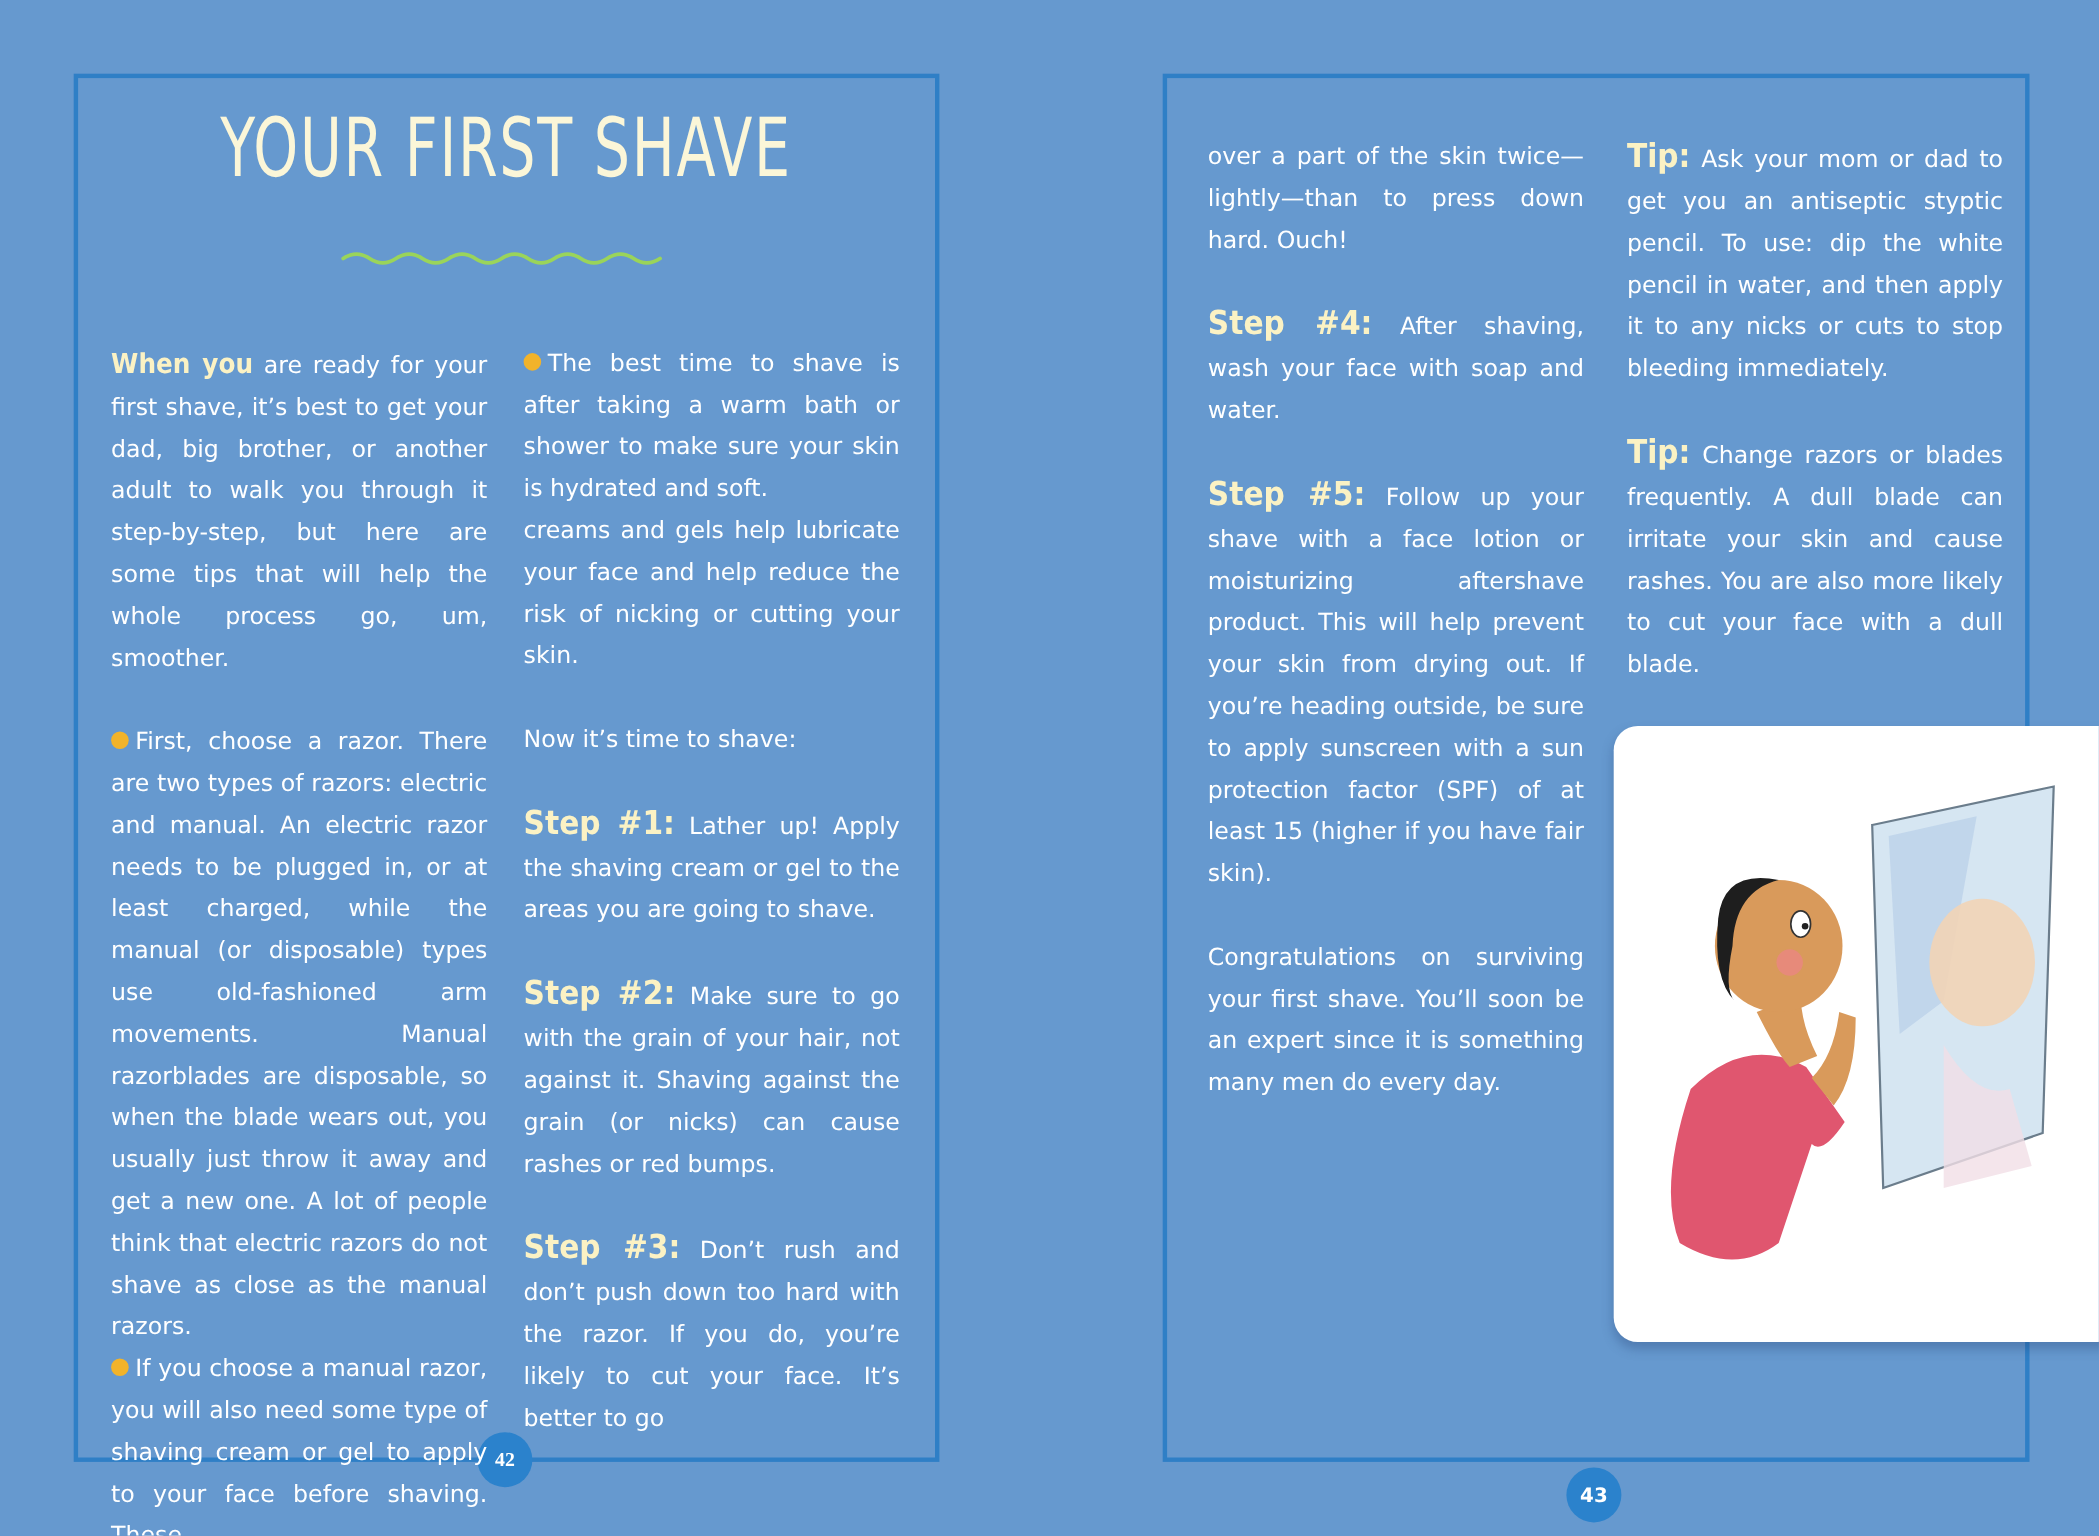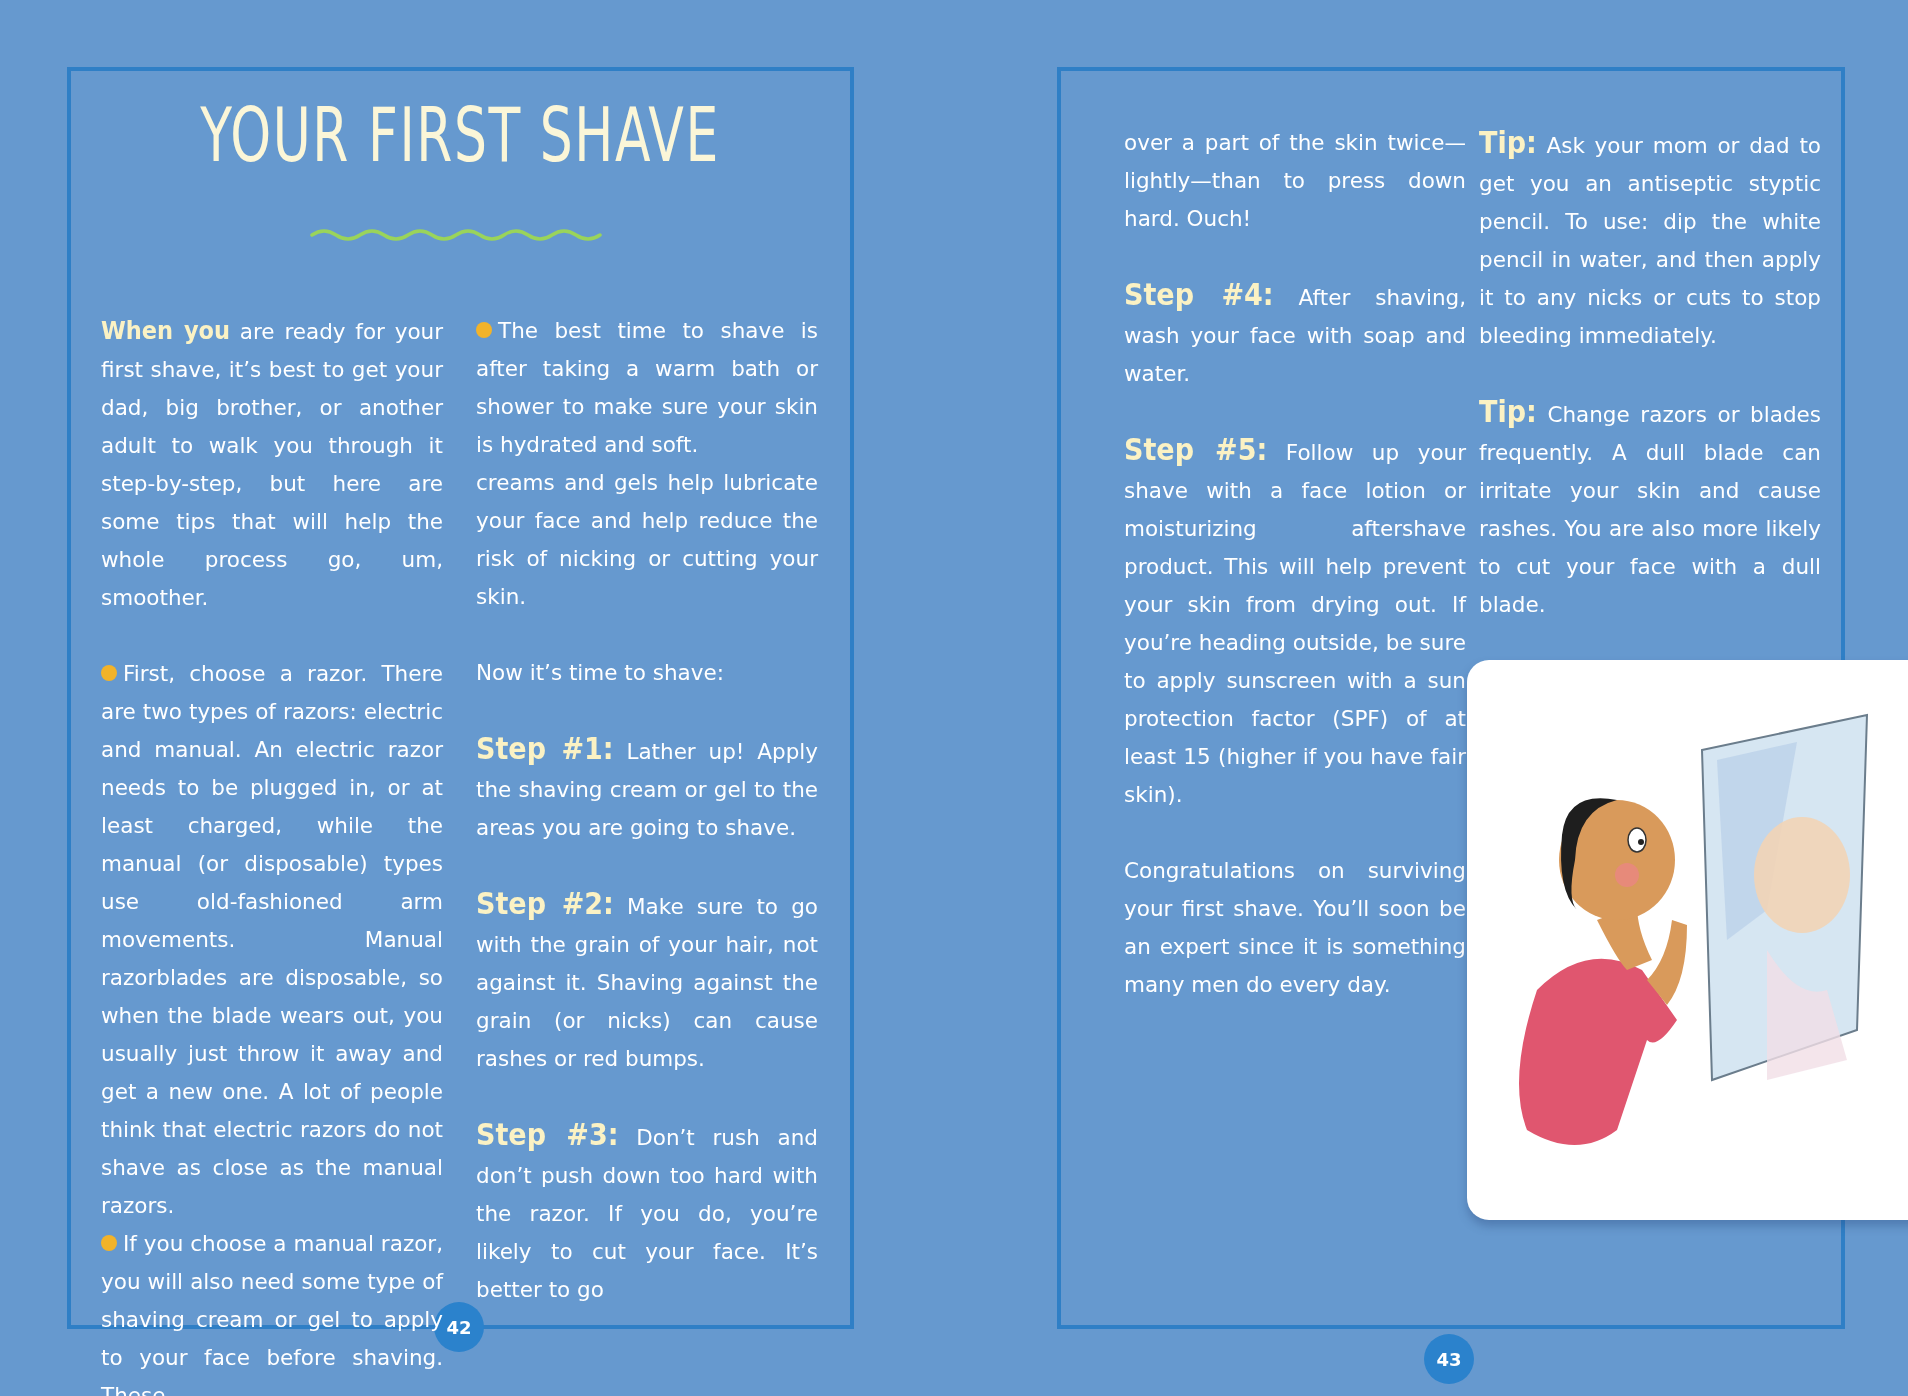--- a/index.html
+++ b/index.html
@@ -20,21 +20,21 @@
 
     .page-badge {
       position: absolute;
       width: 50px; height: 50px; border-radius: 50%;
       background: #2b82cc;
       color: #ffffff;
       font-family: "DejaVu Sans", sans-serif;
       font-weight: bold; font-size: 18px;
       display: flex; align-items: center; justify-content: center;
     }
-    #badge-42 { left: 434px;  top: 1302px; }
+    #badge-42 { left: 434px;  top: 1302px; font-family: Liberation Serif, serif; }
     #badge-43 { left: 1424px; top: 1334px; }
 
     .title {
       position: absolute; left: 100px; width: 720px; top: 92px;
       text-align: center;
       font-family: "DejaVu Sans Condensed", "DejaVu Sans", sans-serif;
       font-size: 74px; font-weight: normal;
       letter-spacing: 2px;
       color: #fbf6d8;
       transform: scaleX(0.78);
@@ -61,21 +61,21 @@
       display: inline-block; width: 16px; height: 16px; border-radius: 50%;
       background: #f2b32a; margin-right: 6px; vertical-align: 0px;
     }
     .step-label {
       font-weight: bold; font-size: 30px; color: #fbf2c4;
       font-family: "DejaVu Sans Condensed", "DejaVu Sans", sans-serif;
     }
 
     #col1 { left: 101px;  top: 312px; }
     #col2 { left: 476px;  top: 312px; }
-    #col3 { left: 1124px; top: 124px; }
+    #col3 { left: 1098px; top: 124px; }
     #col4 { left: 1467px; top: 124px; margin-left: 12px; }
 
     .illustration {
       position: absolute; left: 1467px; top: 660px;
       width: 460px; height: 560px;
       background: #ffffff;
       border-radius: 22px 0 0 22px;
       box-shadow: 0 6px 10px rgba(40,70,120,0.35);
     }
   </style>

